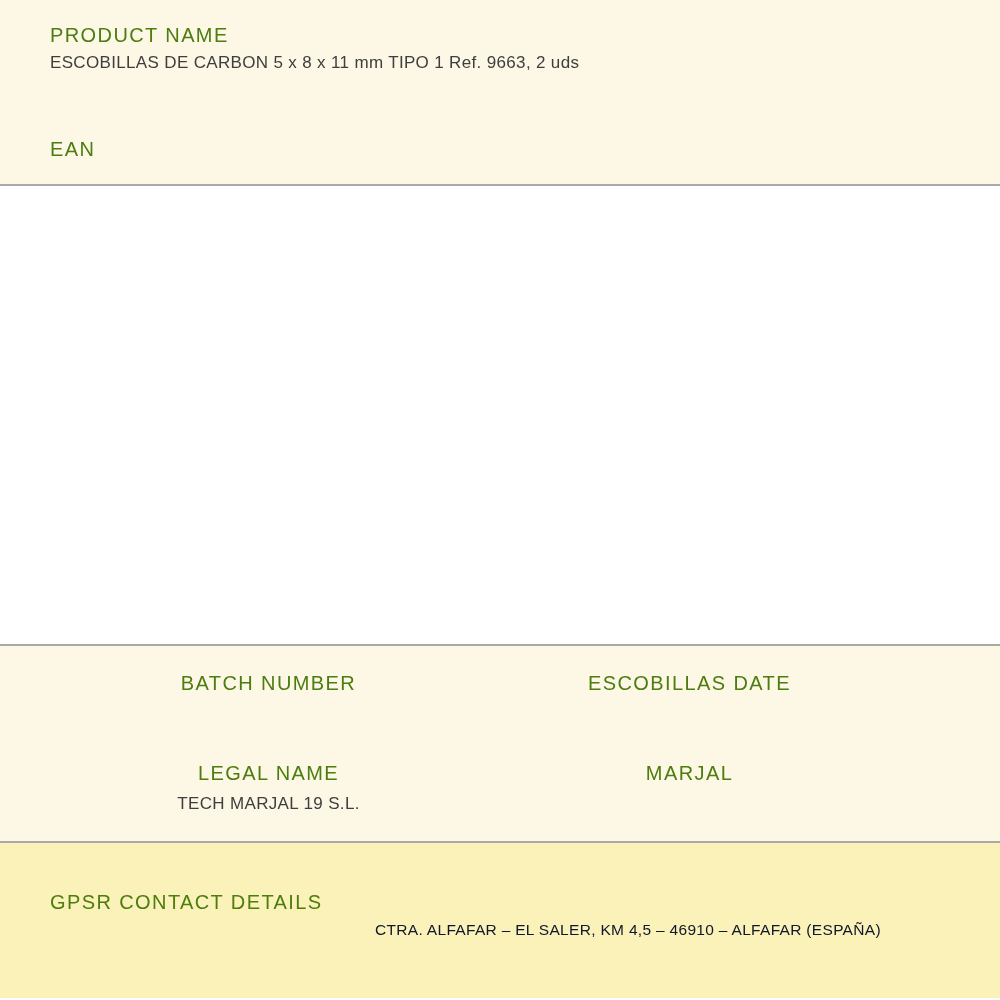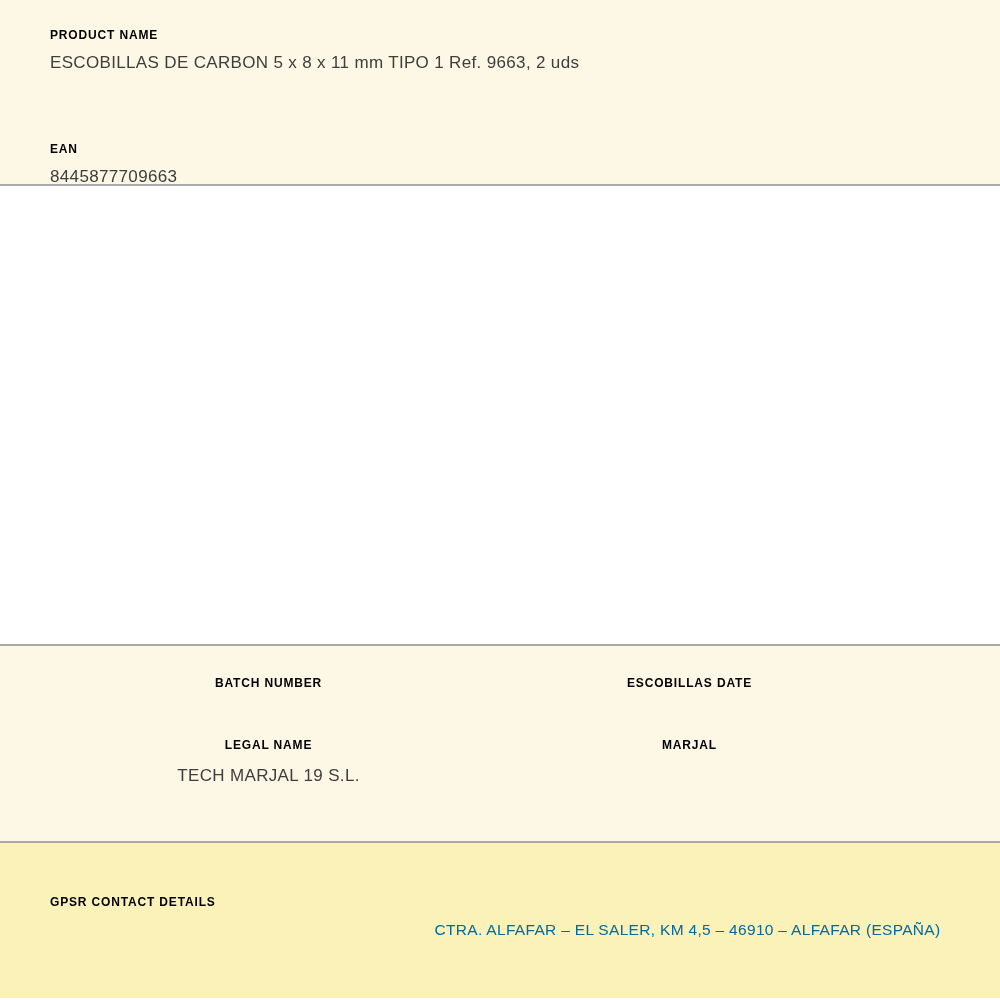--- a/index.html
+++ b/index.html
@@ -23,24 +23,24 @@
   }
   
   .header-section {
     box-sizing: border-box;
     height: 186px;
     background: #fcf8e5;
     border-bottom: 2px solid #a9a9a7;
     padding: 26px 50px 0 50px;
   }
   .field-label {
-    font-size: 12px;
-    font-weight: bold;
+    font-size: 20px;
+    font-weight: normal;
     letter-spacing: 0.07em;
-    color: #000000;
+    color: #4d7c0f;
     line-height: 18px;
   }
   .field-value {
     font-size: 17px;
     letter-spacing: 0.02em;
     line-height: 18px;
     margin-top: 10px;
     color: #3e3e3e;
   }
   .field + .field {
@@ -59,58 +59,56 @@
     height: 197px;
     background: #fcf8e5;
     border-bottom: 2px solid #a9a9a7;
     padding: 28px 100px 0 58px;
   }
   .details-row {
     display: grid;
     grid-template-columns: 1fr 1fr;
   }
   .details-row + .details-row {
-    margin-top: 44px;
+    margin-top: 72px;
   }
   .details-cell {
     text-align: center;
   }
   .details-cell .field-value {
     margin-top: 13px;
   }
   
   .gpsr-section {
     box-sizing: border-box;
     height: 155px;
     background: #fbf2b9;
     padding: 50px 0 0 50px;
   }
   .gpsr-address {
     margin-left: 325px;
     margin-top: 10px;
-    text-align: center;
     font-size: 15.5px;
     letter-spacing: 0.02em;
     line-height: 18px;
-    color: #0369a1;
+    color: #0f172a;
   }
 </style>
 </head>
 <body>
 
 <div class="page">
 
   <section class="header-section">
     <div class="field">
       <div class="field-label">PRODUCT NAME</div>
       <div class="field-value">ESCOBILLAS DE CARBON 5 x 8 x 11 mm TIPO 1 Ref. 9663, 2 uds</div>
     </div>
     <div class="field">
       <div class="field-label">EAN</div>
-      <div class="field-value">8445877709663</div>
     </div>
   </section>
 
   <section class="blank-section"></section>
 
   <section class="details-section">
     <div class="details-row">
       <div class="details-cell">
         <div class="field-label">BATCH NUMBER</div>
       </div>

